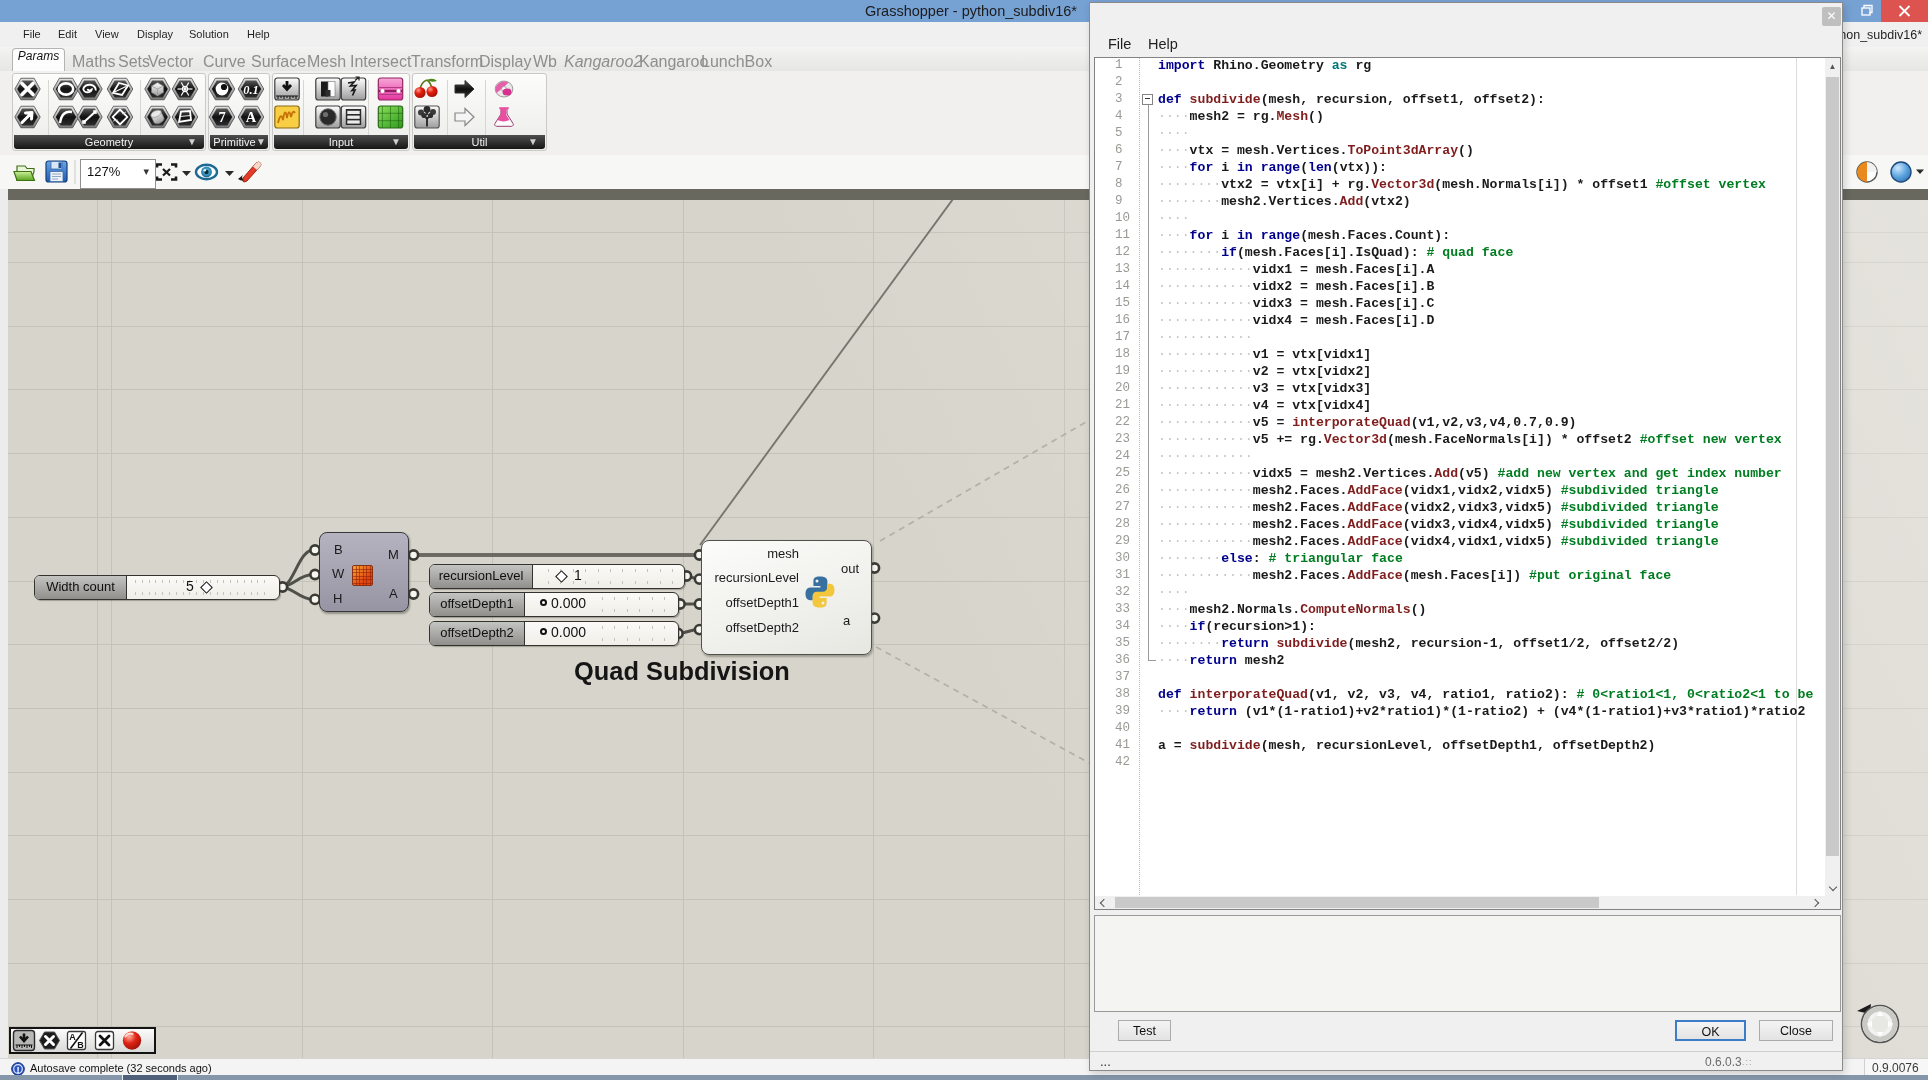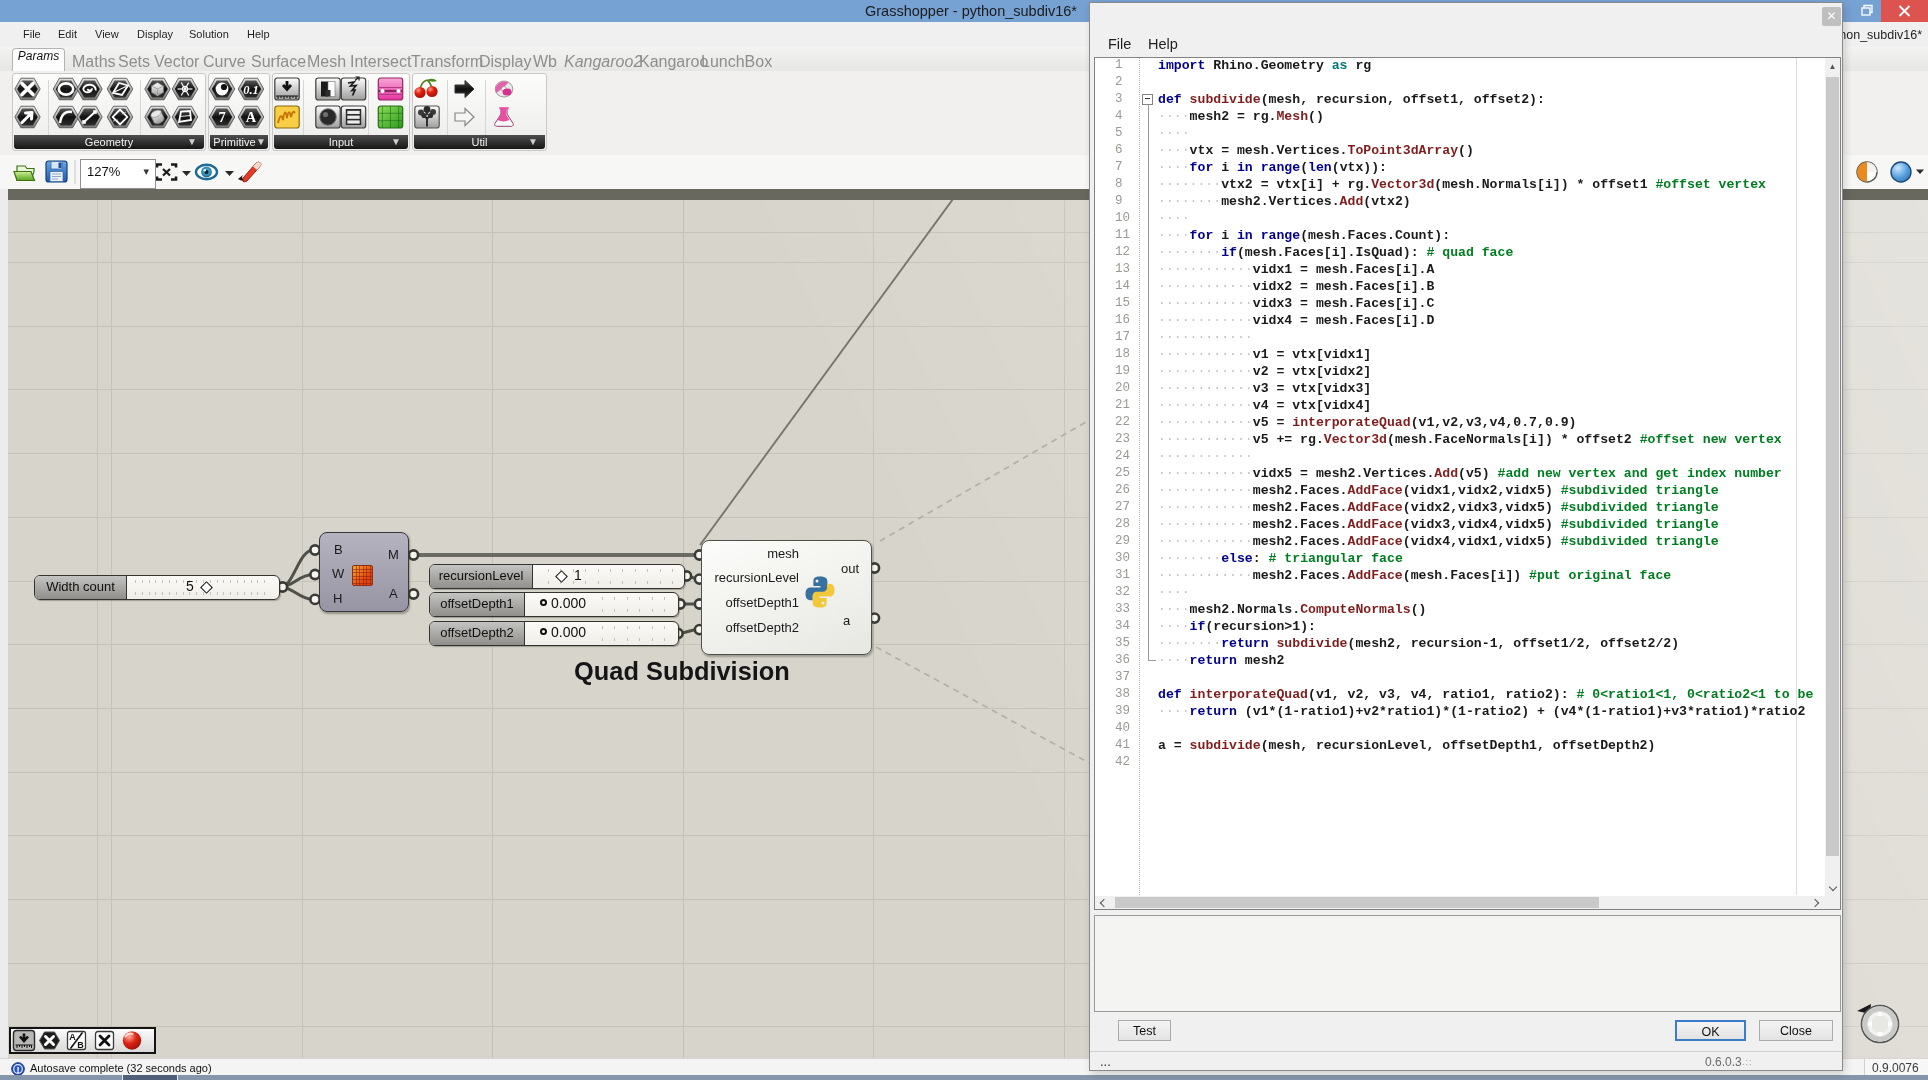--- a/index.html
+++ b/index.html
@@ -86,21 +86,21 @@
   <span class="mi" style="left:58px;">Edit</span>
   <span class="mi" style="left:95px;">View</span>
   <span class="mi" style="left:137px;">Display</span>
   <span class="mi" style="left:189px;">Solution</span>
   <span class="mi" style="left:247px;">Help</span>
   <span id="docsel">hon_subdiv16*</span>
 </div>
 <div class="abs" id="tabrow">
   <span class="tab" style="left:72px;">Maths</span>
   <span class="tab" style="left:118px;">Sets</span>
-  <span class="tab" style="left:154px;">Vector</span>
+  <span class="tab" style="left:148px;">Vector</span>
   <span class="tab" style="left:203px;">Curve</span>
   <span class="tab" style="left:251px;">Surface</span>
   <span class="tab" style="left:307px;">Mesh</span>
   <span class="tab" style="left:350px;">Intersect</span>
   <span class="tab" style="left:411px;">Transform</span>
   <span class="tab" style="left:479px;">Display</span>
   <span class="tab" style="left:533px;">Wb</span>
   <span class="tab" style="left:564px;font-style:italic;">Kangaroo2</span>
   <span class="tab" style="left:639px;">Kangaroo</span>
   <span class="tab" style="left:701px;">LunchBox</span>

